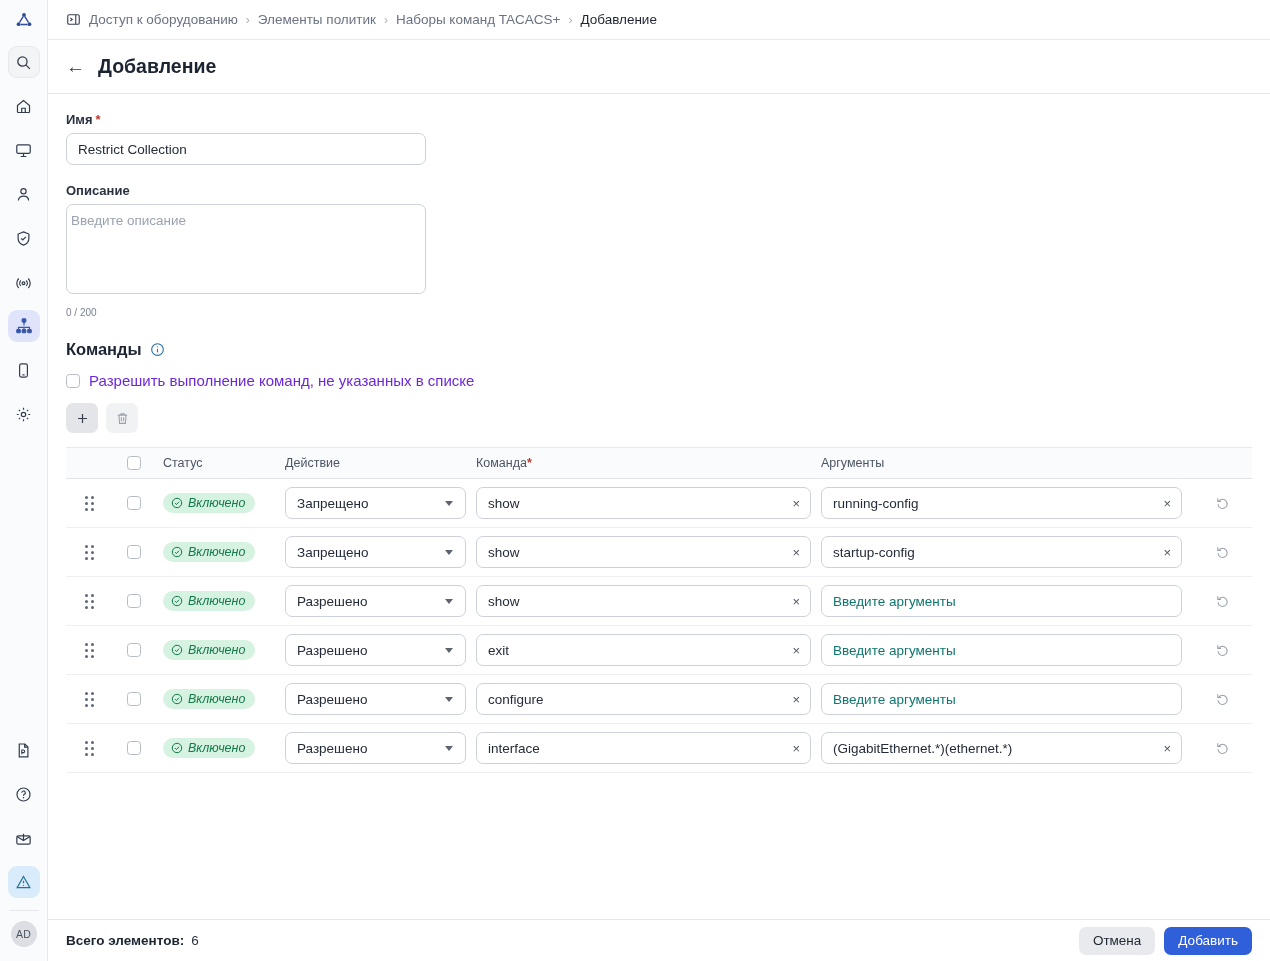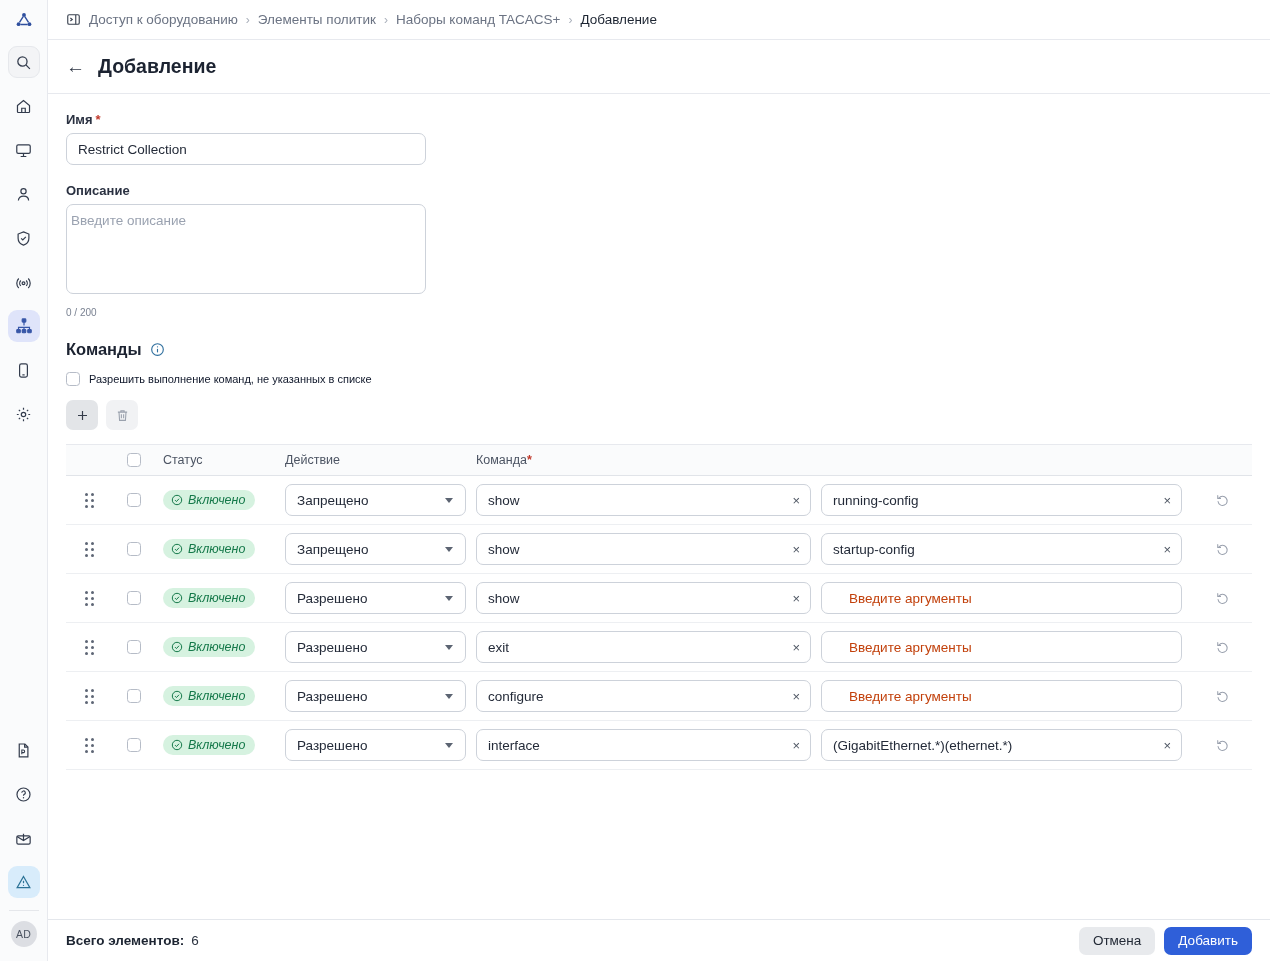--- a/index.html
+++ b/index.html
@@ -95,21 +95,21 @@
     font-size: 16.5px; font-weight: bold; color: #1c2331;
     display: flex; align-items: center; gap: 8px; margin-bottom: 13px;
   }
   .info-icon { color: #2f6f9e; display: flex; }
 
   .cb-row { display: flex; align-items: center; gap: 9px; margin-bottom: 14px; }
   .cbox {
     width: 14px; height: 14px; border: 1px solid #b6bcc7;
     border-radius: 3.5px; background: #fff; cursor: pointer; flex: none;
   }
-  .cb-label { font-size: 11px; color: #0f172a; }
+  .cb-label { font-size: 15px; color: #6d28d9; }
 
   .tool-row { display: flex; gap: 8px; margin-bottom: 14px; }
   .tool-btn {
     width: 32px; height: 30px; border-radius: 7px;
     display: flex; align-items: center; justify-content: center;
     cursor: pointer; border: none;
   }
   .tool-btn.add { background: #e3e5e8; color: #353c4a; }
   .tool-btn.del { background: #f1f2f4; color: #9aa1ad; }
 
@@ -153,21 +153,21 @@
   }
   .caret { width: 0; height: 0; border-left: 4.5px solid transparent; border-right: 4.5px solid transparent; border-top: 5.5px solid #5c6472; margin-right: 2px; }
 
   .cell-input {
     width: 100%; height: 32px;
     border: 1px solid #cdd2da; border-radius: 7px; background: #fff;
     display: flex; align-items: center; justify-content: space-between;
     padding: 0 10px 0 11px; font-size: 13.5px; color: #242b39; gap: 37px;
   }
   .cell-input .val { overflow: hidden; text-overflow: ellipsis; white-space: nowrap; }
-  .cell-input .ph { color: #c2410c; margin-left: 16px; }
+  .cell-input .ph { color: #0f766e; }
   .clear-x { color: #4e5663; font-size: 13px; cursor: pointer; line-height: 1; padding-left: 6px; }
   .reset-icon { color: #9aa1ae; cursor: pointer; display: flex; }
 
   
   .footer {
     position: absolute; left: 0; right: 0; bottom: 0; height: 42px;
     background: #fff; border-top: 1px solid #e4e7ec;
     display: flex; align-items: center; justify-content: space-between;
     padding: 0 18px;
   }
@@ -373,20 +373,21 @@
         <div class="thead">
           <div class="c-drag"></div>
           <div class="c-check">
             <span class="cbox"></span>
           </div>
           <div class="c-status">Статус</div>
           <div class="c-action">Действие</div>
           <div class="c-cmd">
             <span>Команда</span><span class="req">*</span>
           </div>
+          <div class="c-args">Аргументы</div>
           <div class="c-reset"></div>
         </div>
         <div id="rows">
             <div class="trow">
               <div class="c-drag">
                 <span class="drag-dots">
                   <i></i>
                   <i></i>
                   <i></i>
                   <i></i>

